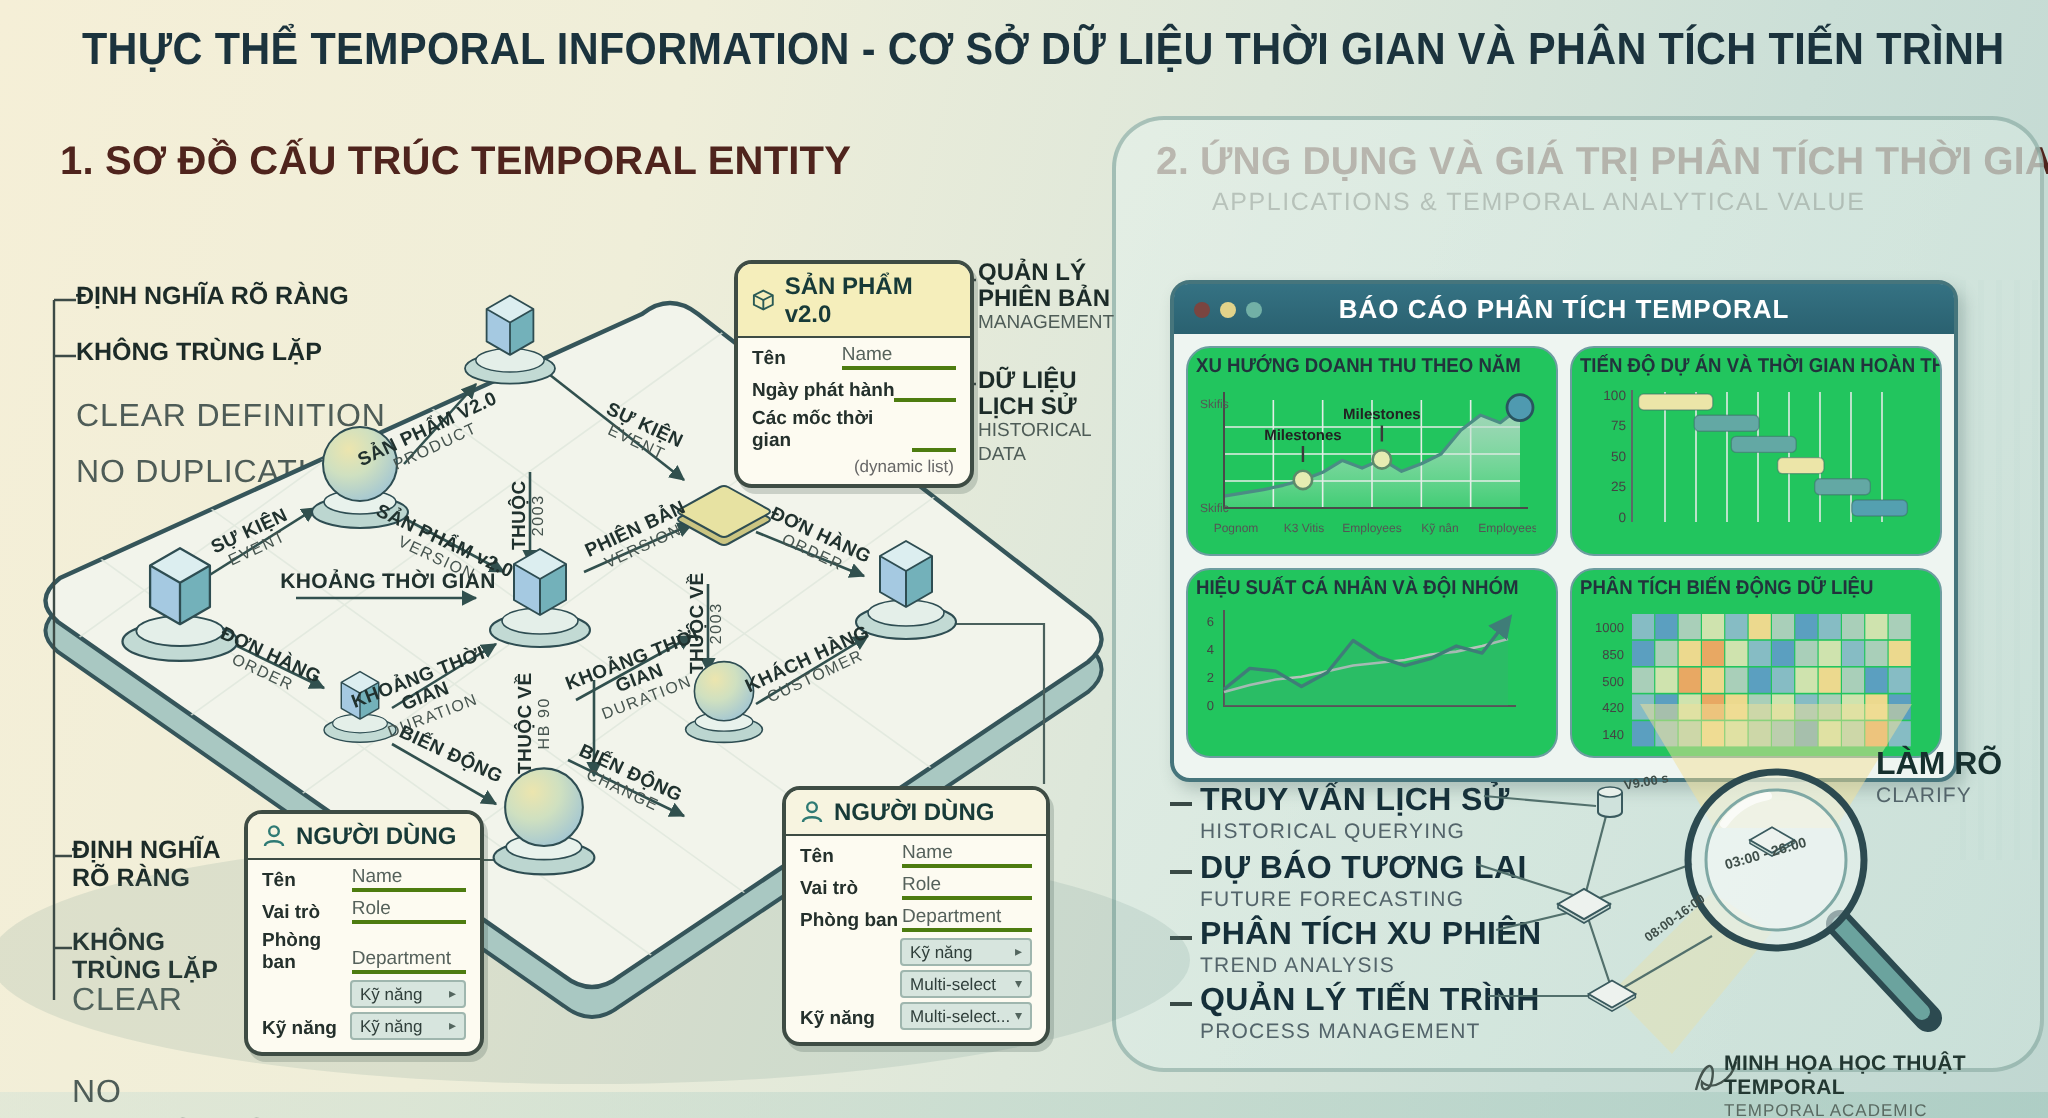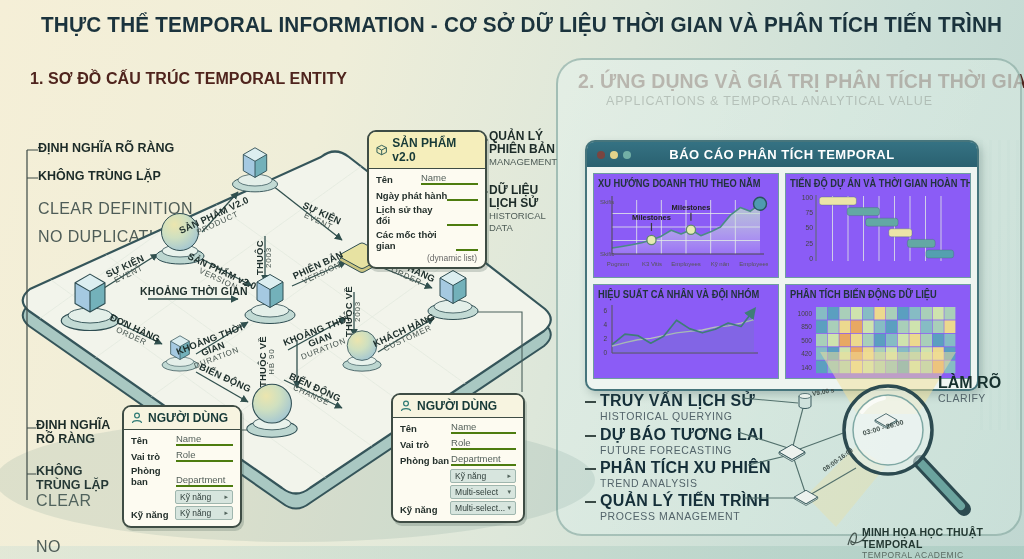--- a/index.html
+++ b/index.html
@@ -6,21 +6,21 @@
   #stage{position:relative;width:1024px;height:559px;overflow:hidden;
     font-family:"Liberation Sans",sans-serif;
     background:linear-gradient(105deg,#f5efd7 0%,#efeed9 30%,#dde7da 55%,#cbdfd7 78%,#c0d7d1 100%);}
   .abs{position:absolute;}
   .texture{position:absolute;opacity:.3;background:repeating-linear-gradient(90deg,#9ec4bc 0 3px,transparent 3px 9px);}
   .bottomband{position:absolute;left:0;right:0;bottom:0;height:13px;opacity:.55;
     background:linear-gradient(90deg,#d5e3d6,#9fc6bb);}
   
   .main-title{position:absolute;left:0;right:0;top:12px;text-align:center;white-space:nowrap;
     font-size:22.5px;font-weight:bold;color:#1b333d;letter-spacing:.2px;transform:scaleX(.92);}
-  .sec-h{position:absolute;font-weight:bold;color:#4f241d;font-size:16px;white-space:nowrap;letter-spacing:.1px;}
+  .sec-h{position:absolute;font-weight:bold;color:#4f241d;font-size:20px;white-space:nowrap;letter-spacing:.1px;}
   .sec-sub{position:absolute;color:#4c5148;font-size:12.5px;letter-spacing:.8px;white-space:nowrap;}
   
   .ann{position:absolute;}
   .ann .vi{font-size:12.5px;font-weight:bold;color:#1c2b28;line-height:1.15;}
   .ann .en{font-size:16px;color:#4e5c57;letter-spacing:.4px;line-height:1.2;margin-top:44px;}
   
   .note{position:absolute;width:72px;}
   .note .vi{font-size:12px;font-weight:bold;color:#1c2b28;line-height:1.1;}
   .note .en{font-size:9.5px;color:#4e5c57;line-height:1.2;}
   
@@ -49,21 +49,21 @@
     border:2px solid rgba(110,150,142,.5);
     background:linear-gradient(120deg,rgba(228,240,232,.72),rgba(204,226,218,.72));}
   .dash{position:absolute;left:585px;top:140px;width:390px;height:247px;border-radius:10px;
     border:2px solid #46757c;background:#eef5f1;box-shadow:3px 4px 8px rgba(60,90,85,.28);z-index:3;}
   .dash-hd{height:25px;background:linear-gradient(#357283,#2a6170);border-radius:7px 7px 0 0;
     display:flex;align-items:center;justify-content:center;color:#fff;font-weight:bold;
     font-size:13px;letter-spacing:.5px;position:relative;}
   .dots{position:absolute;left:10px;top:8.5px;display:flex;gap:5px;}
   .dot{width:8px;height:8px;border-radius:50%;}
   .dash-body{display:grid;grid-template-columns:1fr 1fr;grid-template-rows:105px 95px;gap:6px;padding:6px;}
-  .ccard{background:#8b5cf6;border:1.5px solid #6d9da0;border-radius:0;padding:3px 4px 16px;overflow:hidden;}
+  .ccard{background:#22c55e;border:1.5px solid #6d9da0;border-radius:12px;padding:3px 4px 16px;overflow:hidden;}
   .ctitle{font-size:10px;font-weight:bold;color:#22333c;white-space:nowrap;
     transform:scaleX(.93);transform-origin:left center;line-height:13px;}
   .ccard svg{display:block;}
   
   .app{position:absolute;padding-left:15px;}
   .app .tick{position:absolute;left:0;top:9px;width:11px;height:2px;background:#3a4a46;}
   .app .vi{font-size:16px;font-weight:bold;color:#152f39;letter-spacing:.2px;line-height:1.1;}
   .app .en{font-size:10.5px;color:#53646a;letter-spacing:.6px;}
   .clarify{position:absolute;left:938px;top:374px;z-index:6;}
   .clarify .vi{font-size:16px;font-weight:bold;color:#16302e;}
@@ -286,24 +286,20 @@
           <line x1="6" y1="6" x2="6" y2="11" stroke="#2a5a55" stroke-width="1"></line>
         </svg>
       <span>SẢN PHẨM v2.0</span>
     </div>
     <div class="erow">
         <span class="elb">Tên</span>
         <span class="evl">Name</span>
       </div>
     <div class="erow">
         <span class="elb" style="width:70%">Ngày phát hành</span>
-        <span class="evl" style="width:30%"></span>
-      </div>
-    <div class="erow">
-        <span class="elb" style="width:70%">Lịch sử thay đổi</span>
         <span class="evl" style="width:30%"></span>
       </div>
     <div class="erow">
         <span class="elb" style="width:78%">Các mốc thời gian</span>
         <span class="evl" style="width:22%"></span>
       </div>
     <div class="enote">(dynamic list)</div>
   </div>
 
   <div class="ecard" style="left:122px;top:405px;width:116px;">

